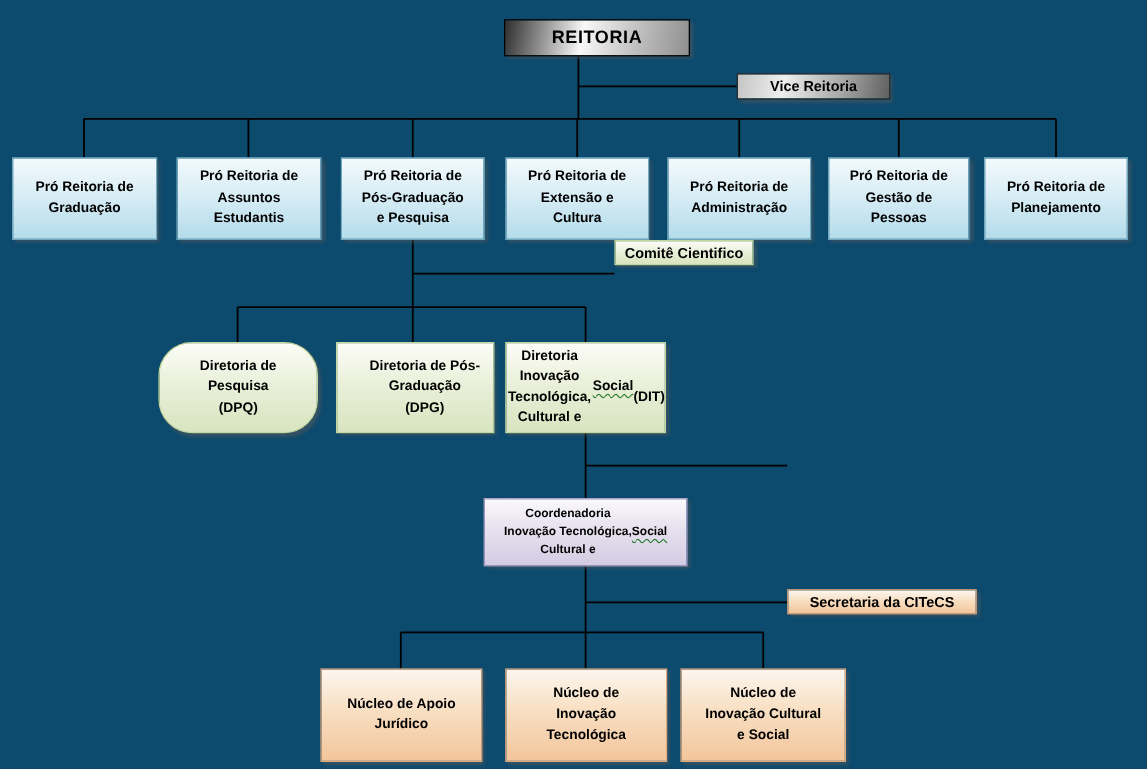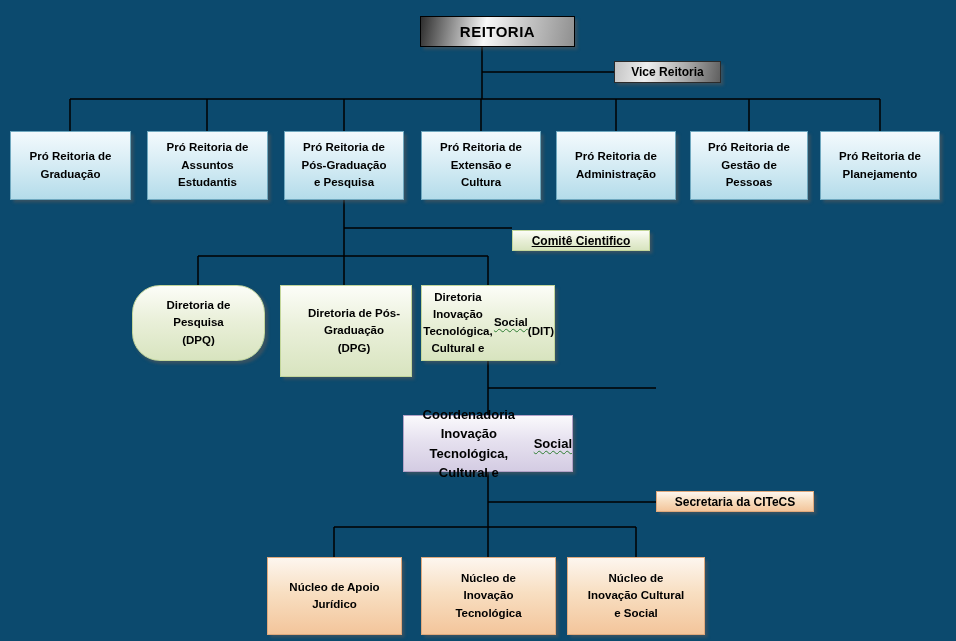--- a/index.html
+++ b/index.html
@@ -38,21 +38,21 @@
     font-size:11.5px;line-height:1.55;
   }
   .green{
     border:1.5px solid #c3d69b;
     background:linear-gradient(#fcfdf8 0%,#eaf0da 45%,#d8e4bf 100%);
     font-size:11.5px;line-height:1.5;
   }
   .purple{
     border:1.5px solid #b2a2c7;
     background:linear-gradient(#faf9fc 0%,#e6e1ef 45%,#d4cce3 100%);
-    font-size:13px;line-height:1.5;
+    font-size:10px;line-height:1.5;
   }
   .orange{
     border:1.5px solid #e0a97c;
     background:linear-gradient(#fdf6ef 0%,#f8dfc2 45%,#f3c59b 100%);
     font-size:11.5px;line-height:1.5;
   }
   .tag{font-size:12px;line-height:1;}
   .wavy{
     text-decoration:underline wavy #2e7d32;
     text-decoration-thickness:1px;
@@ -85,47 +85,47 @@
       <line x1="488" y1="472" x2="488" y2="527" stroke="#000000" stroke-width="1.5"></line>
       <line x1="488" y1="502" x2="656" y2="502" stroke="#000000" stroke-width="1.5"></line>
       <line x1="334" y1="527" x2="636" y2="527" stroke="#000000" stroke-width="1.5"></line>
       <line x1="334" y1="527" x2="334" y2="557" stroke="#000000" stroke-width="1.5"></line>
       <line x1="488" y1="527" x2="488" y2="557" stroke="#000000" stroke-width="1.5"></line>
       <line x1="636" y1="527" x2="636" y2="557" stroke="#000000" stroke-width="1.5"></line>
     </svg>
 
   <div class="node metal" style="left:420px;top:16px;width:155px;height:31px;">REITORIA</div>
 
-  <div class="node metal2 tag" style="left:614px;top:61px;width:107px;height:22px;">Vice Reitoria</div>
+  <div class="node metal2 tag" style="left:614px;top:61px;width:128px;height:22px;">Vice Reitoria</div>
 
   <div class="node blue" style="left:10px;top:131px;width:121px;height:69px;">Pró Reitoria de
 Graduação</div>
   <div class="node blue" style="left:147px;top:131px;width:121px;height:69px;">Pró Reitoria de
 Assuntos
 Estudantis</div>
   <div class="node blue" style="left:284px;top:131px;width:120px;height:69px;">Pró Reitoria de
 Pós-Graduação
 e Pesquisa</div>
   <div class="node blue" style="left:421px;top:131px;width:120px;height:69px;">Pró Reitoria de
 Extensão e
 Cultura</div>
   <div class="node blue" style="left:556px;top:131px;width:120px;height:69px;">Pró Reitoria de
 Administração</div>
   <div class="node blue" style="left:690px;top:131px;width:118px;height:69px;">Pró Reitoria de
 Gestão de
 Pessoas</div>
   <div class="node blue" style="left:820px;top:131px;width:120px;height:69px;">Pró Reitoria de
 Planejamento</div>
 
-  <div class="node green tag" style="left:512px;top:230px;width:138px;height:21px;text-decoration:underline;">Comitê Cientifico</div>
+  <div class="node green tag" style="left:512px;top:200px;width:116px;height:21px;">Comitê Cientifico</div>
 
   <div class="node green" style="left:132px;top:285px;width:133px;height:76px;border-radius:28px;">Diretoria de
 Pesquisa
 (DPQ)</div>
-  <div class="node green" style="left:280px;top:285px;width:132px;height:92px;padding-left:16px;">Diretoria de Pós-
+  <div class="node green" style="left:280px;top:285px;width:132px;height:76px;padding-left:16px;">Diretoria de Pós-
 Graduação
 (DPG)</div>
   <div class="node green" style="left:421px;top:285px;width:134px;height:76px;">Diretoria Inovação
 Tecnológica,
 Cultural e <span class="wavy">Social</span>
 (DIT)</div>
 
 
   <div class="node purple" style="left:403px;top:415px;width:170px;height:57px;">Coordenadoria
 Inovação Tecnológica,

